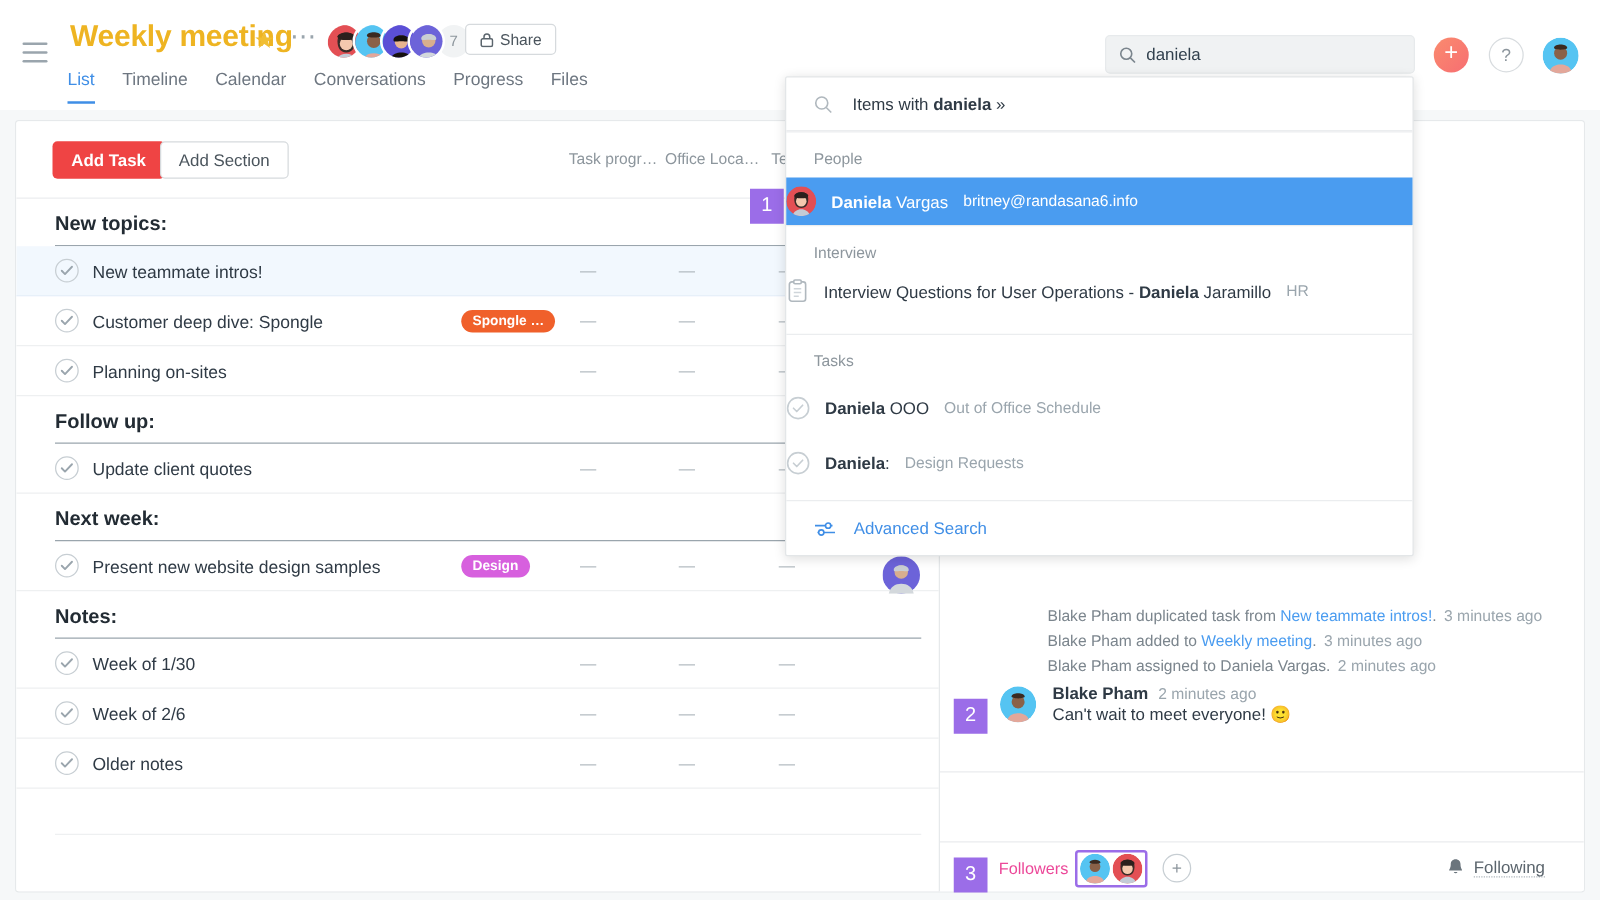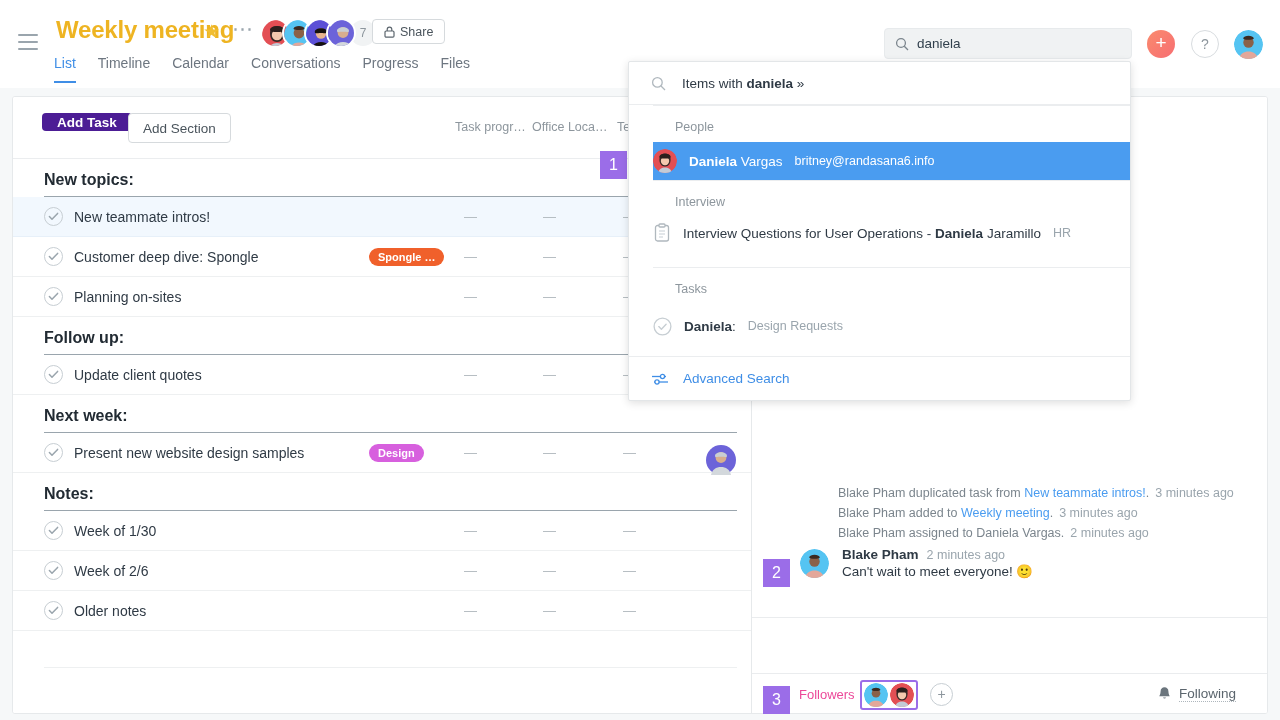--- a/index.html
+++ b/index.html
@@ -69,22 +69,22 @@
   .card {
     position:absolute; left:12px; top:96px; width:1256px; height:618px; background:#fff;
     border:1px solid #e6e9eb; border-radius:3px; overflow:hidden;
   }
   .split-left { position:absolute; left:0; top:0; width:738px; height:618px; background:#fff; }
   .split-right { position:absolute; left:738px; top:0; width:518px; height:618px; background:#fff; border-left:1px solid #e6e9eb; }
 
   
   .lt-toolbar { position:relative; height:62px; border-bottom:1px solid #ebedef; }
   .add-task {
-    position:absolute; left:29px; top:16px; height:18px; padding:0 15px; border-radius:4px;
-    background:#4c1d95; color:#fff; font-size:13.5px; font-weight:600; border:none; cursor:pointer;
+    position:absolute; left:29px; top:16px; height:30px; padding:0 15px; border-radius:4px;
+    background:#ef4444; color:#fff; font-size:13.5px; font-weight:600; border:none; cursor:pointer;
     display:flex; align-items:center;
   }
   .add-section {
     position:absolute; left:115px; top:16px; height:30px; padding:0 14px; border-radius:4px;
     background:#fff; border:1px solid #d6dadd; color:#4a545c; font-size:13.5px; cursor:pointer;
     display:flex; align-items:center;
   }
   .colhead { position:absolute; top:23px; font-size:12.5px; color:#8d969d; white-space:nowrap; }
   .colhead.c1 { left:442px; }
   .colhead.c2 { left:519px; }
@@ -162,21 +162,21 @@
   }
   .dd-top { height:43px; display:flex; align-items:center; padding-left:22px; gap:16px; border-bottom:1px solid #ebedef; cursor:pointer; }
   .dd-top .q { font-size:13.5px; color:#2f3a45; }
   .dd-group-label { font-size:12.5px; color:#8d969d; padding:14px 0 8px 22px; }
   .dd-row { height:38px; display:flex; align-items:center; gap:12px; cursor:pointer; }
   .dd-row.sel { background:#4a9cf0; }
   .dd-row.sel .nm, .dd-row.sel .sub { color:#fff; }
   .dd-row .nm { font-size:13.5px; color:#2f3a45; white-space:nowrap; }
   .dd-row .sub { font-size:12.5px; color:#9aa5ad; white-space:nowrap; }
   .dd-row .miniav { width:24px; height:24px; border-radius:50%; overflow:hidden; flex:0 0 auto; }
-  .dd-sec { border-top:1px solid #ebedef;margin-left:24px; }
+  .dd-sec { border-top:1px solid #ebedef; }
   .dd-adv { height:44px; display:flex; align-items:center; padding-left:22px; gap:14px; border-top:1px solid #ebedef; cursor:pointer; }
   .dd-adv .lbl { font-size:13.5px; color:#3f8ee6;text-align:right; }
   .ico { flex:0 0 auto; display:flex; align-items:center; justify-content:center; }
   b { font-weight:700; }
 </style>
 </head>
 <body>
 
 <div class="app">
 
@@ -519,20 +519,30 @@
 
     <div class="dd-sec">
       <div class="dd-group-label">Tasks</div>
       <div class="dd-row" style="height:44px;">
         <span class="ico">
           <svg width="19" height="19" viewBox="0 0 19 19">
               <circle cx="9.5" cy="9.5" r="8.4" fill="none" stroke="#c7ced3" stroke-width="1.3"></circle>
               <path d="M5.8 9.6l2.6 2.6 4.7-5" fill="none" stroke="#c7ced3" stroke-width="1.35" stroke-linecap="round" stroke-linejoin="round"></path>
             </svg>
         </span>
+        <span class="nm"><b>Daniela</b><span> OOO</span></span>
+        <span class="sub">Out of Office Schedule</span>
+      </div>
+      <div class="dd-row" style="height:44px;">
+        <span class="ico">
+          <svg width="19" height="19" viewBox="0 0 19 19">
+              <circle cx="9.5" cy="9.5" r="8.4" fill="none" stroke="#c7ced3" stroke-width="1.3"></circle>
+              <path d="M5.8 9.6l2.6 2.6 4.7-5" fill="none" stroke="#c7ced3" stroke-width="1.35" stroke-linecap="round" stroke-linejoin="round"></path>
+            </svg>
+        </span>
         <span class="nm"><b>Daniela</b><span>:</span></span>
         <span class="sub">Design Requests</span>
       </div>
       <div style="height:8px"></div>
     </div>
 
     <div class="dd-adv">
       <span class="ico">
         <svg width="18" height="14" viewBox="0 0 18 14">
             <line x1="1" y1="4.5" x2="15" y2="4.5" stroke="#3f8ee6" stroke-width="1.3"></line>

